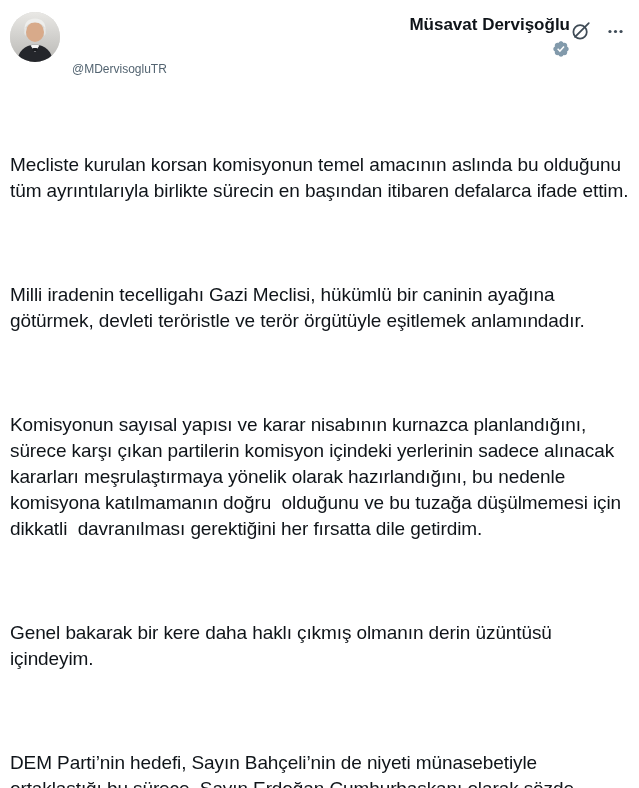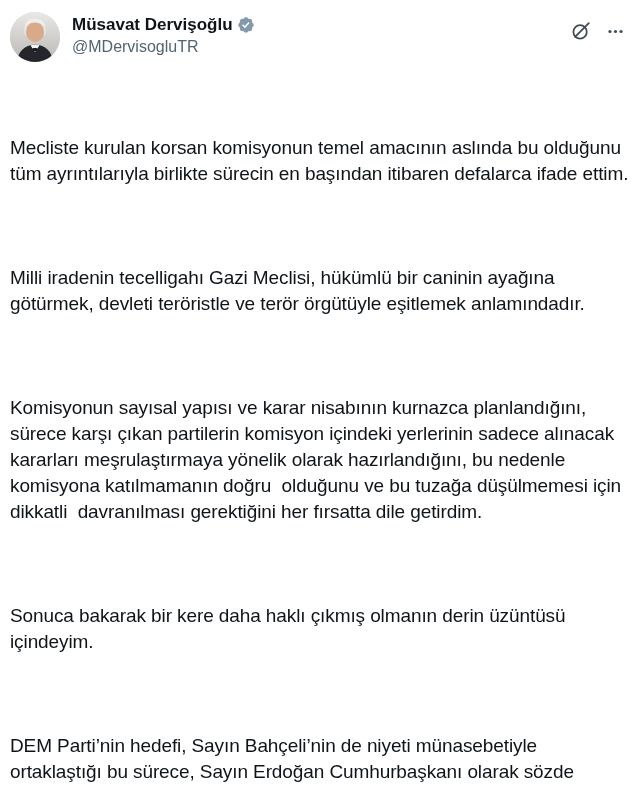--- a/index.html
+++ b/index.html
@@ -35,33 +35,34 @@
   }
   .avatar svg { display: block; }
   .names {
     margin-left: 12px;
     flex: 1 1 auto;
     min-width: 0;
     padding-top: 2px;
   }
   .name-row {
     display: flex;
-    align-items: center;
+    align-items: flex-end;
     gap: 4px;
+    flex-direction: column;
   }
   .display-name {
     font-size: 17px;
     line-height: 22px;
     font-weight: 700;
     color: #0f1419;
     cursor: pointer;
   }
   .badge { display: inline-flex; }
   .handle {
-    font-size: 16px;
+    font-size: 12px;
     line-height: 20px;
     color: #536471;
     margin-top: 1px;
     cursor: pointer;
   }
   .actions {
     display: flex;
     align-items: center;
     gap: 14px;
     padding-top: 8px;
@@ -145,19 +146,19 @@
           <circle cx="19" cy="12" r="2" fill="currentColor"></circle>
         </svg>
       </button>
     </div>
   </div>
 
   <div class="tweet-body">
     <p>Mecliste kurulan korsan komisyonun temel amacının aslında bu olduğunu tüm ayrıntılarıyla birlikte sürecin en başından itibaren defalarca ifade ettim.</p>
     <p>Milli iradenin tecelligahı Gazi Meclisi, hükümlü bir caninin ayağına götürmek, devleti teröristle ve terör örgütüyle eşitlemek anlamındadır.</p>
     <p>Komisyonun sayısal yapısı ve karar nisabının kurnazca planlandığını, sürece karşı çıkan partilerin komisyon içindeki yerlerinin sadece alınacak kararları meşrulaştırmaya yönelik olarak hazırlandığını, bu nedenle komisyona katılmamanın doğru  olduğunu ve bu tuzağa düşülmemesi için dikkatli  davranılması gerektiğini her fırsatta dile getirdim.</p>
-    <p>Sonuca bakarak bir kere daha haklı çıkmış olmanın derin üzüntüsü içindeyim.</p>
+    <p>Genel bakarak bir kere daha haklı çıkmış olmanın derin üzüntüsü içindeyim.</p>
     <p>DEM Parti’nin hedefi, Sayın Bahçeli’nin de niyeti münasebetiyle ortaklaştığı bu sürece, Sayın Erdoğan Cumhurbaşkanı olarak sözde çekimser kalmış, AKP Genel Başkanı sıfatıyla da resmiyette onay vermiştir.</p>
     
     
   </div>
 
 </div>
 
 </body></html>

